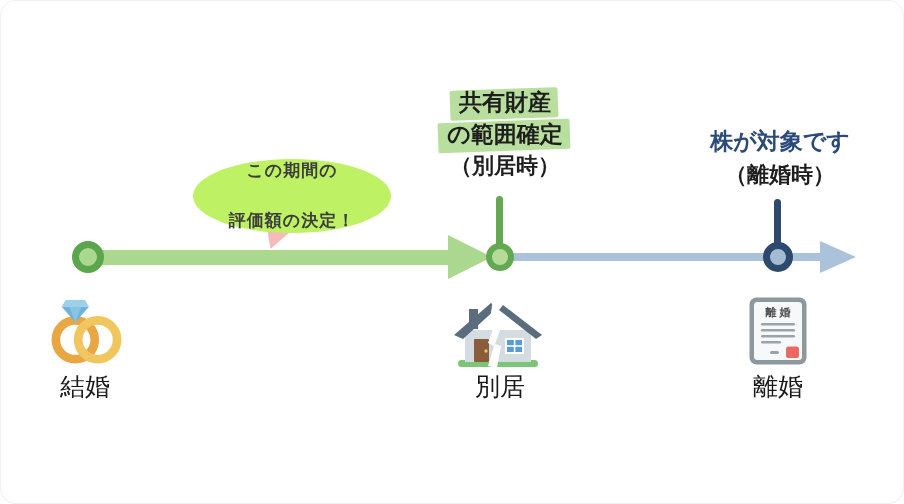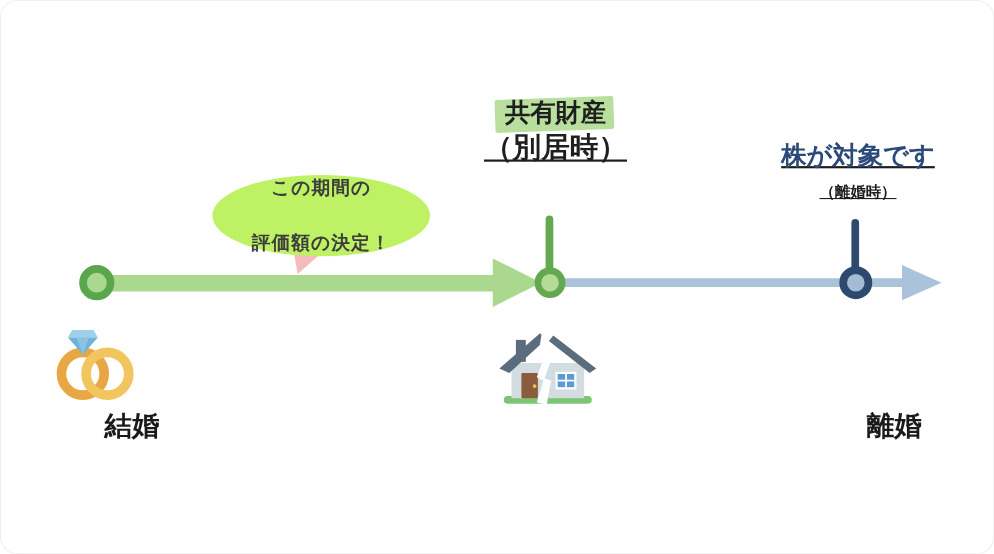--- a/index.html
+++ b/index.html
@@ -60,36 +60,36 @@
   }
   .bubble-tail {
     position:absolute; left:264px; top:222px; width:0; height:0;
     border-top:28px solid #f5baba;
     border-left:8px solid transparent;
     border-right:26px solid transparent;
     transform:rotate(6deg);
   }
 
   
-  .heading { position:absolute; text-align:center; font-weight:bold; color:#1e1e1e;text-decoration:underline; }
+  .heading { position:absolute; text-align:center; font-weight:bold; color:#1e1e1e; }
   .sep-heading { left:405px; top:86px; width:200px; font-size:23px; line-height:32px; }
-  .sep-heading .l3 { font-size:26px;text-align:center; }
+  .sep-heading .l3 { font-size:22px;text-align:center; }
   .hl { position:relative; display:inline-block; z-index:1; }
   .hl::before {
     content:""; position:absolute; left:-9px; right:-7px; top:3px; bottom:-1px;
     background:#b9df9e; z-index:-1; transform:rotate(-2deg); border-radius:2px;
   }
   .div-heading { left:685px; top:125px; width:190px; font-size:23px; line-height:33px; }
   .div-heading .l1 { color:#2b4a7a; }
-  .div-heading .l2 { font-size:14px; }
+  .div-heading .l2 { font-size:22px; }
 
   
   .event-label {
-    position:absolute; width:120px; text-align:right;
-    font-size:25px; font-weight:bold; color:#1a1a1a; top:370px;
+    position:absolute; width:120px; text-align:center;
+    font-size:25px; font-weight:normal; color:#1a1a1a; top:370px;
   }
   .lbl-marriage   { left:25px; }
   .lbl-separation { left:440px; }
   .lbl-divorce    { left:718px; }
   .icon { position:absolute; }
   .icon-rings { left:45px;  top:297px; }
   .icon-house { left:452px; top:293px; }
   .icon-paper { left:748px; top:296px; }
 </style>
 </head>
@@ -108,20 +108,21 @@
   <div class="dot dot-divorce"></div>
 
   <div class="bubble-tail"></div>
   <div class="bubble">
     <div>この期間の</div>
     <div>評価額の決定！</div>
   </div>
 
   <div class="heading sep-heading">
     <div><span class="hl">共有財産</span></div>
+    <div><span class="hl">の範囲確定</span></div>
     <div class="l3">（別居時）</div>
   </div>
 
   <div class="heading div-heading">
     <div class="l1">株が対象です</div>
     <div class="l2">（離婚時）</div>
   </div>
 
   <div class="icon icon-rings">
     <svg width="82" height="68" viewBox="0 0 84 70">
@@ -143,17 +144,31 @@
       <rect x="22" y="45" width="15" height="23" rx="1" fill="#8a5c3b"></rect>
       <circle cx="34" cy="57" r="1.7" fill="#e8c25a"></circle>
       <rect x="53" y="44" width="19" height="16" fill="#ffffff"></rect>
       <rect x="55" y="46" width="15" height="12" fill="#5b9bd5"></rect>
       <rect x="61.8" y="46" width="1.6" height="12" fill="#ffffff"></rect>
       <rect x="55" y="51.2" width="15" height="1.6" fill="#ffffff"></rect>
       <polygon points="41,5 50,5 44,26 51,28 43,50 49,52 45,74 36,72 42,52 36,49 44,27 38,25" fill="#ffffff"></polygon>
     </svg>
   </div>
 
+  <div class="icon icon-paper">
+    <svg width="60" height="70" viewBox="0 0 60 70">
+      <rect x="1.5" y="1.5" width="57" height="67" rx="7" fill="#8e989f"></rect>
+      <rect x="6" y="6" width="48" height="58" rx="3.5" fill="#f7f8f9"></rect>
+      <text x="30" y="20" text-anchor="middle" font-size="11" font-weight="bold" fill="#4a4f54">離 婚</text>
+      <rect x="13" y="27" width="34" height="2.6" rx="1.3" fill="#9aa3aa"></rect>
+      <rect x="13" y="33" width="34" height="2.6" rx="1.3" fill="#9aa3aa"></rect>
+      <rect x="13" y="39" width="34" height="2.6" rx="1.3" fill="#9aa3aa"></rect>
+      <rect x="13" y="45" width="20" height="2.6" rx="1.3" fill="#9aa3aa"></rect>
+      <rect x="22" y="55" width="9" height="3" rx="1.5" fill="#9aa3aa"></rect>
+      <rect x="38" y="50.5" width="13" height="11.5" rx="2.5" fill="#e86a60"></rect>
+    </svg>
+  </div>
 
   <div class="event-label lbl-marriage">結婚</div>
+  <div class="event-label lbl-separation">別居</div>
   <div class="event-label lbl-divorce">離婚</div>
 
 </div>
 
 </body></html>

